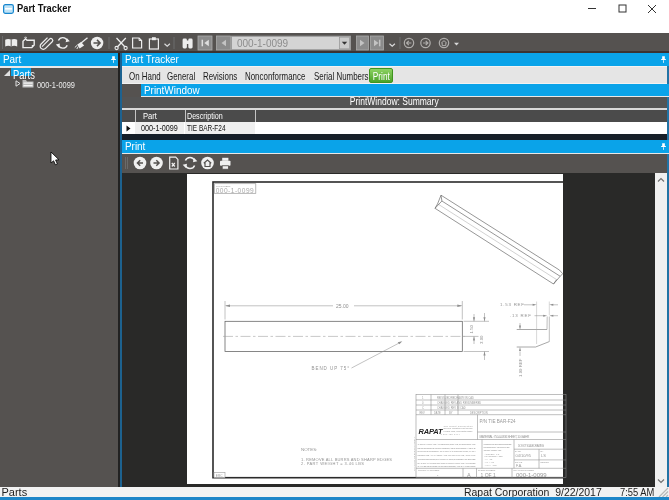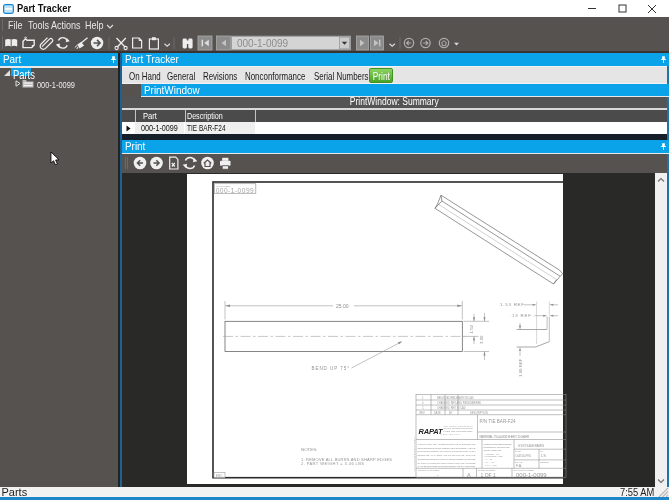--- a/index.html
+++ b/index.html
@@ -57,30 +57,20 @@
     <svg class="abs" style="left:3px;top:3.5px" width="11" height="10" viewBox="0 0 11 10">
       <rect x="0.6" y="0.6" width="9.8" height="8.8" rx="1.8" fill="#bfe3f7" stroke="#1887cf" stroke-width="1.2"></rect>
       <rect x="2" y="4" width="7" height="1.6" fill="#fff"></rect>
     </svg>
     <div class="abs" id="titletext"><span class="sx" style="transform:scaleX(0.85)">Part Tracker</span></div>
     <svg class="abs" style="left:585px;top:0" width="80" height="17" viewBox="0 0 80 17">
       <line x1="3" y1="8.5" x2="11" y2="8.5" stroke="#333" stroke-width="1"></line>
       <rect x="34" y="5" width="7" height="7" fill="none" stroke="#333" stroke-width="1"></rect>
       <path d="M63,5 L71,13 M71,5 L63,13" stroke="#333" stroke-width="1"></path>
     </svg>
-  </div>
-  <div class="abs" id="menubar">
-    <div class="menuitem" style="left:8px"><span class="sx" style="transform:scaleX(0.82)">File</span></div>
-    <div class="menuitem" style="left:27.5px"><span class="sx" style="transform:scaleX(0.82)">Tools</span></div>
-    <div class="menuitem" style="left:51px"><span class="sx" style="transform:scaleX(0.82)">Actions</span></div>
-    <div class="menuitem" style="left:85px"><span class="sx" style="transform:scaleX(0.82)">Help</span></div>
-    <svg class="abs" style="left:106px;top:7px" width="8" height="5" viewBox="0 0 8 5">
-        <path d="M1,1 L4,4 L7,1" fill="none" stroke="#ddd" stroke-width="1.2"></path>
-      </svg>
-    <div class="abs" style="left:2px;top:2px;width:1px;height:12px;background:#6a6a6a"></div>
   </div>
   <div class="abs" id="tbline"></div>
   <div class="abs" id="toolbar">
     <div class="abs" style="left:2px;top:3px;width:1px;height:13px;background:#6a6a6a"></div>
     <svg class="abs" style="left:4px;top:2px" width="460" height="16" viewBox="0 0 460 16" id="tbicons">
 
       <path d="M1.2,4.8 C3,3.6 5.5,3.7 7.2,4.8 C8.9,3.7 11.4,3.6 13.2,4.8 L13.2,11.6 C11.4,10.6 8.9,10.6 7.2,11.6 C5.5,10.6 3,10.6 1.2,11.6 Z" fill="#ededed"></path>
       <line x1="7.2" y1="4.8" x2="7.2" y2="11.6" stroke="#54514f" stroke-width="0.9"></line>
 
       <path d="M19,12.6 V6.2 l2.6,-2.4 1.4,1.4 h7.2 V10 l-2.4,2.6 Z" fill="none" stroke="#ededed" stroke-width="1.4"></path>
@@ -429,19 +419,20 @@
       <svg class="abs" style="left:2px;top:4px" width="8" height="6" viewBox="0 0 8 6">
           <path d="M1,4.5 L4,1.5 L7,4.5" fill="none" stroke="#707070" stroke-width="1.2"></path>
         </svg>
       <svg class="abs" style="left:2px;top:305px" width="8" height="6" viewBox="0 0 8 6">
           <path d="M1,1.5 L4,4.5 L7,1.5" fill="none" stroke="#707070" stroke-width="1.2"></path>
         </svg>
     </div>
   </div>
   <div class="abs" id="statusbar">
     <div class="abs" style="left:1.5px;top:-1px">Parts</div>
+    <div class="abs" style="left:464px;top:-1px"><span class="sx" style="transform:scaleX(0.95)">Rapat Corporation&nbsp;&nbsp;9/22/2017</span></div>
     <div class="abs" style="left:620px;top:-1px"><span class="sx" style="transform:scaleX(0.85)">7:55 AM</span></div>
     <svg class="abs" style="left:656px;top:0" width="13" height="10" viewBox="0 0 13 10">
       <path d="M12,1 L3,10 M12,4.5 L6.5,10 M12,8 L10,10" stroke="#b8b8b8" stroke-width="1.2"></path>
     </svg>
   </div>
   <div class="abs" id="bluefoot"></div>
 </div>
 
 </body></html>

